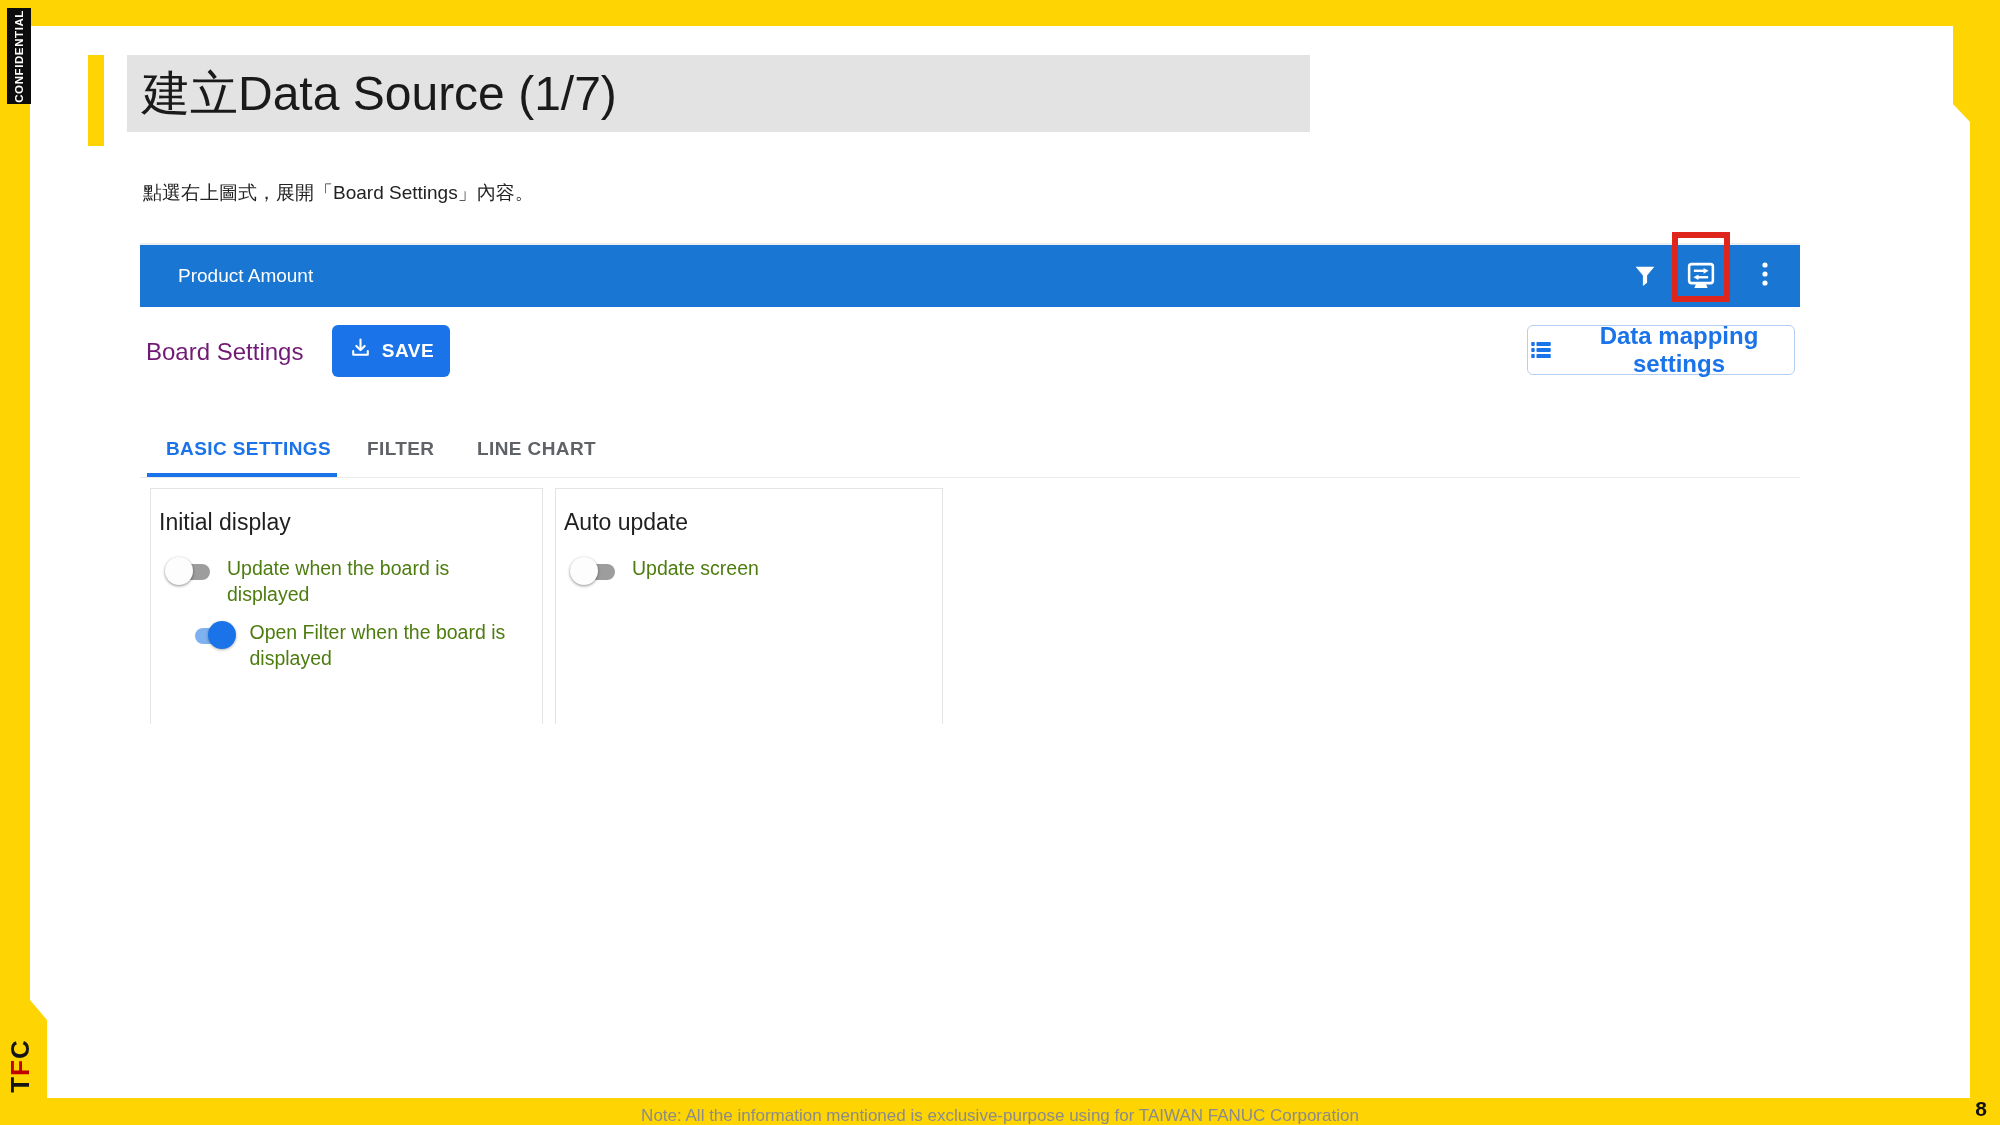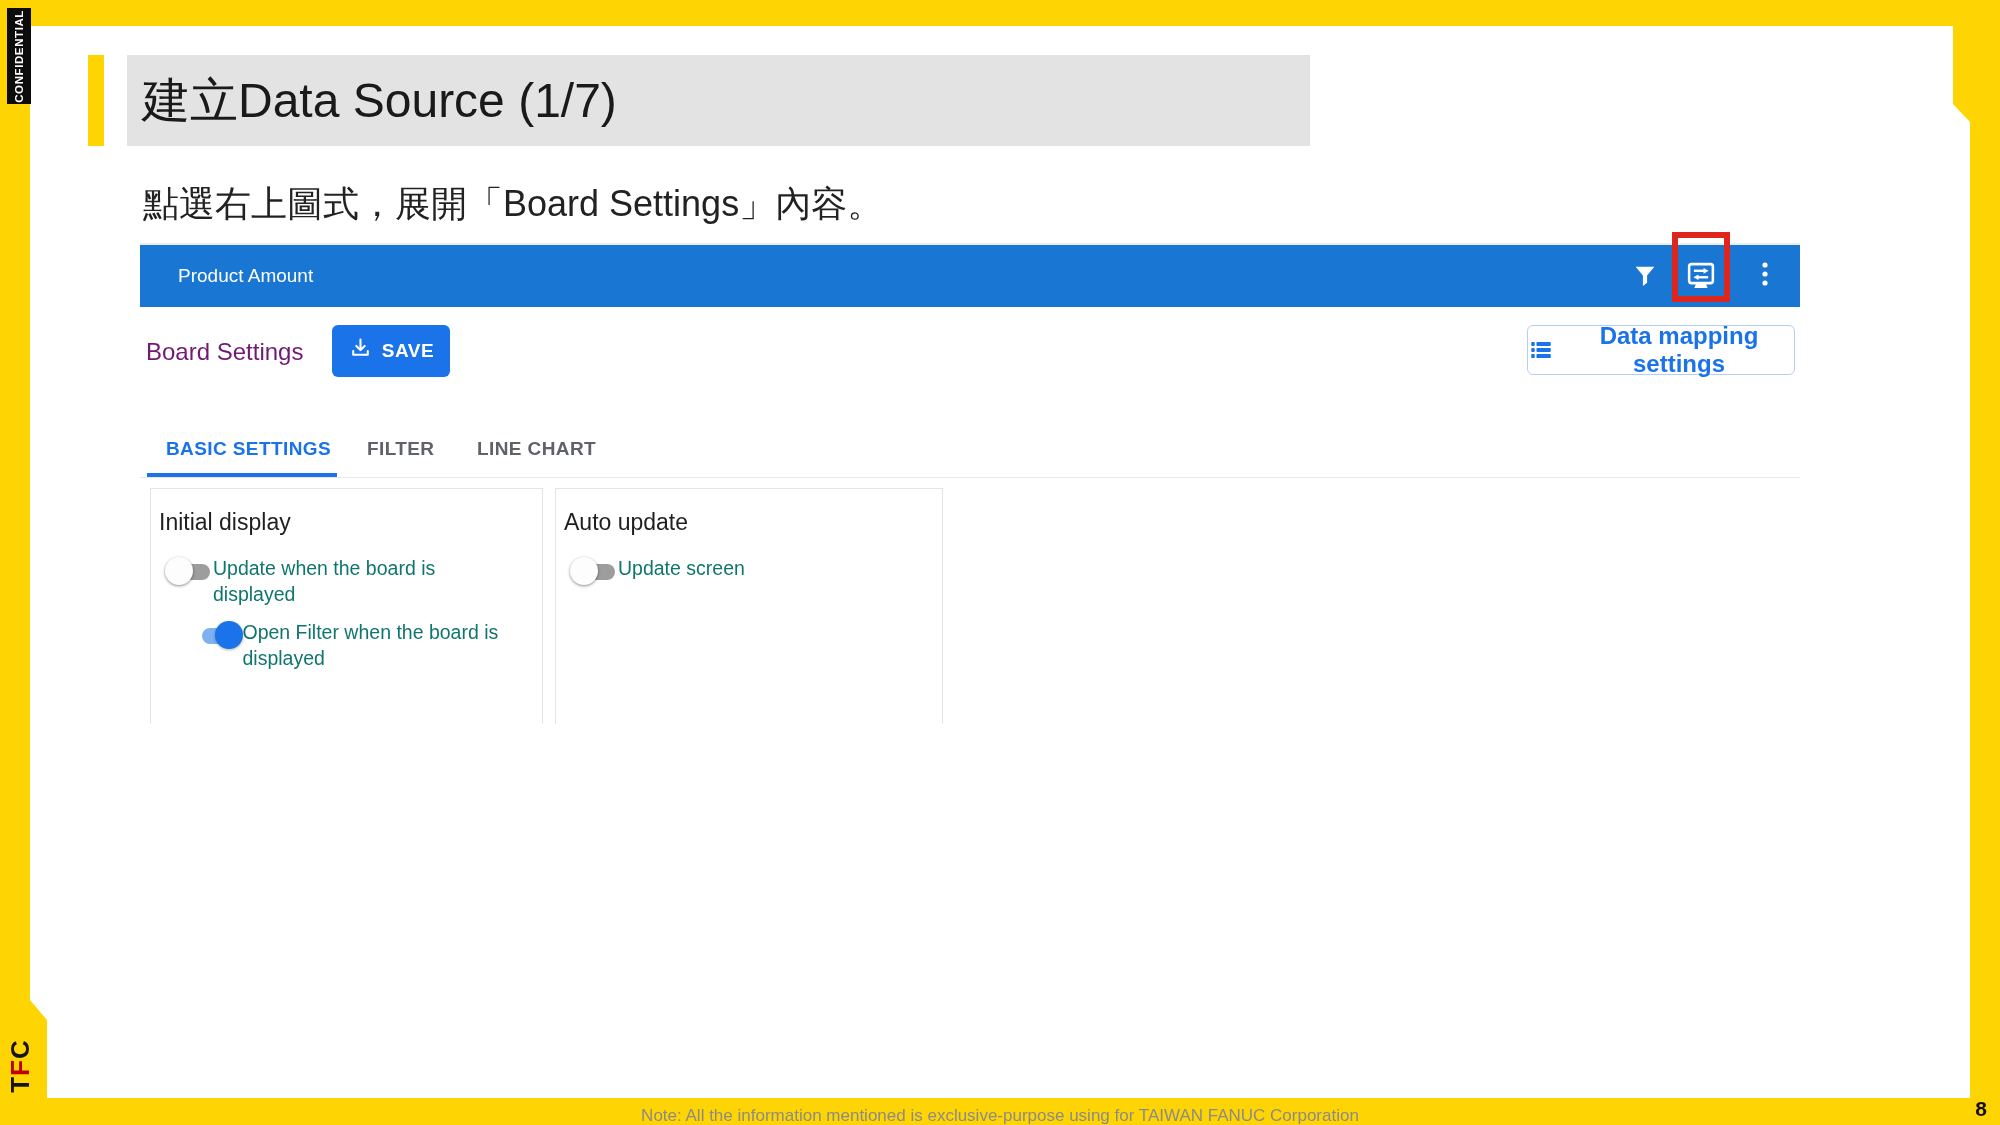--- a/index.html
+++ b/index.html
@@ -25,25 +25,25 @@
   .confidential-badge span { writing-mode:vertical-rl; transform:rotate(180deg); color:#fff;
     font-size:11.5px; font-weight:bold; letter-spacing:.6px; white-space:nowrap; }
 
   .tfc-logo { position:absolute; left:-10px; top:1052px; width:60px; height:28px; transform:rotate(-90deg);
     font-size:26px; font-weight:bold; letter-spacing:1px; text-align:center; line-height:28px; }
   .tfc-logo .lt-dark { color:#151515; }
   .tfc-logo .lt-red  { color:var(--logo-red,#c00000); }
 
   
   .title-accent { position:absolute; left:88px; top:55px; width:16px; height:91px; background:var(--brand-yellow,#ffd403); }
-  .title-box { position:absolute; left:127px; top:55px; width:1183px; height:91px; background:var(--title-bar-gray,#e3e3e3);
+  .title-box { position:absolute; left:127px; top:55px; width:1183px; height:77px; background:var(--title-bar-gray,#e3e3e3);
     display:flex; align-items:center; }
   .title-text { font-size:48px; color:#1a1a1a; padding-left:15px; }
 
-  .instruction { position:absolute; left:143px; top:180px; font-size:36px; color:#222; }
+  .instruction { position:absolute; left:143px; top:180px; font-size:19px; color:#222; }
 
   
   .panel { position:absolute; left:140px; top:243px; width:1660px; height:487px; background:#fff; }
   .panel-top-edge { position:absolute; left:0; top:0; width:1660px; height:2px; background:#eceff1; }
   .panel-header { position:absolute; left:0; top:2px; width:1660px; height:62px; background:var(--header-blue,#1976d2);
     display:flex; align-items:center; }
   .panel-title { color:#fff; font-size:19px; margin-left:38px; }
 
   .icon-btn { position:absolute; color:#fff; cursor:pointer; }
   .filter-icon { left:1491px; top:19px; }
@@ -72,21 +72,21 @@
   .card-2 { left:415px; width:388px; }
   .card-title { margin:20px 0 0 8px; font-size:23px; color:#1f1f1f; }
   .toggle-row { display:flex; align-items:flex-start; margin:20px 0 0 14px; }
   .toggle-row + .toggle-row { margin-top:12px;justify-content:center; }
   .toggle { position:relative; width:48px; height:30px; flex:0 0 auto; cursor:pointer; }
   .toggle .track { position:absolute; left:7px; top:8px; width:38px; height:16px; border-radius:8px; background:#9d9d9d; }
   .toggle .thumb { position:absolute; left:0; top:1px; width:28px; height:28px; border-radius:50%; background:#fdfdfd;
     box-shadow:0 1px 3px rgba(0,0,0,.45); }
   .toggle.on .track { background:#7fb0f0; }
   .toggle.on .thumb { left:20px; background:var(--accent-blue,#1a73e8); box-shadow:0 1px 3px rgba(0,0,0,.3); }
-  .toggle-label { font-size:19.5px; color:#0f766e; line-height:1.33; max-width:270px; }
+  .toggle-label { margin-left:14px; font-size:19.5px; color:#4d7c0f; line-height:1.33; max-width:270px; }
 
   
   .footer-note { font-size:17px; color:#8b8b8b; }
   .page-number { position:absolute; right:13px; top:1097px; font-size:21px; font-weight:bold; color:#111; z-index:5; }
 </style>
 </head>
 <body>
 
 <div class="slide">
 

